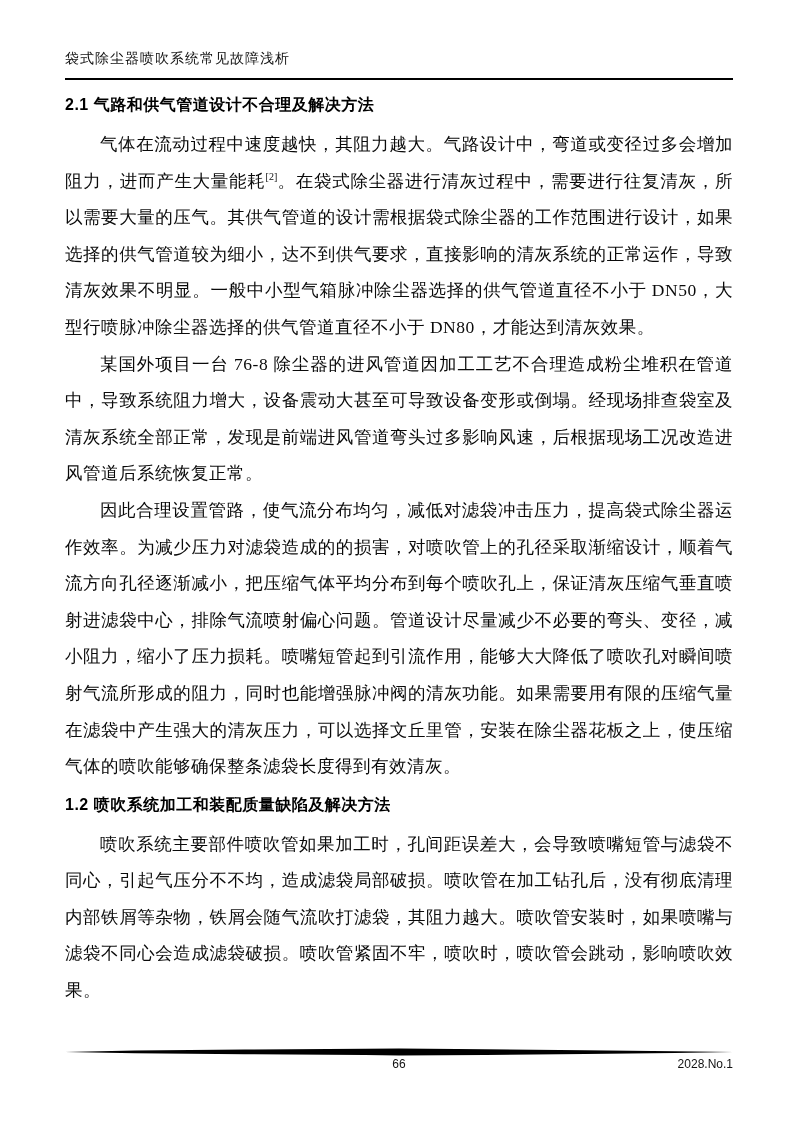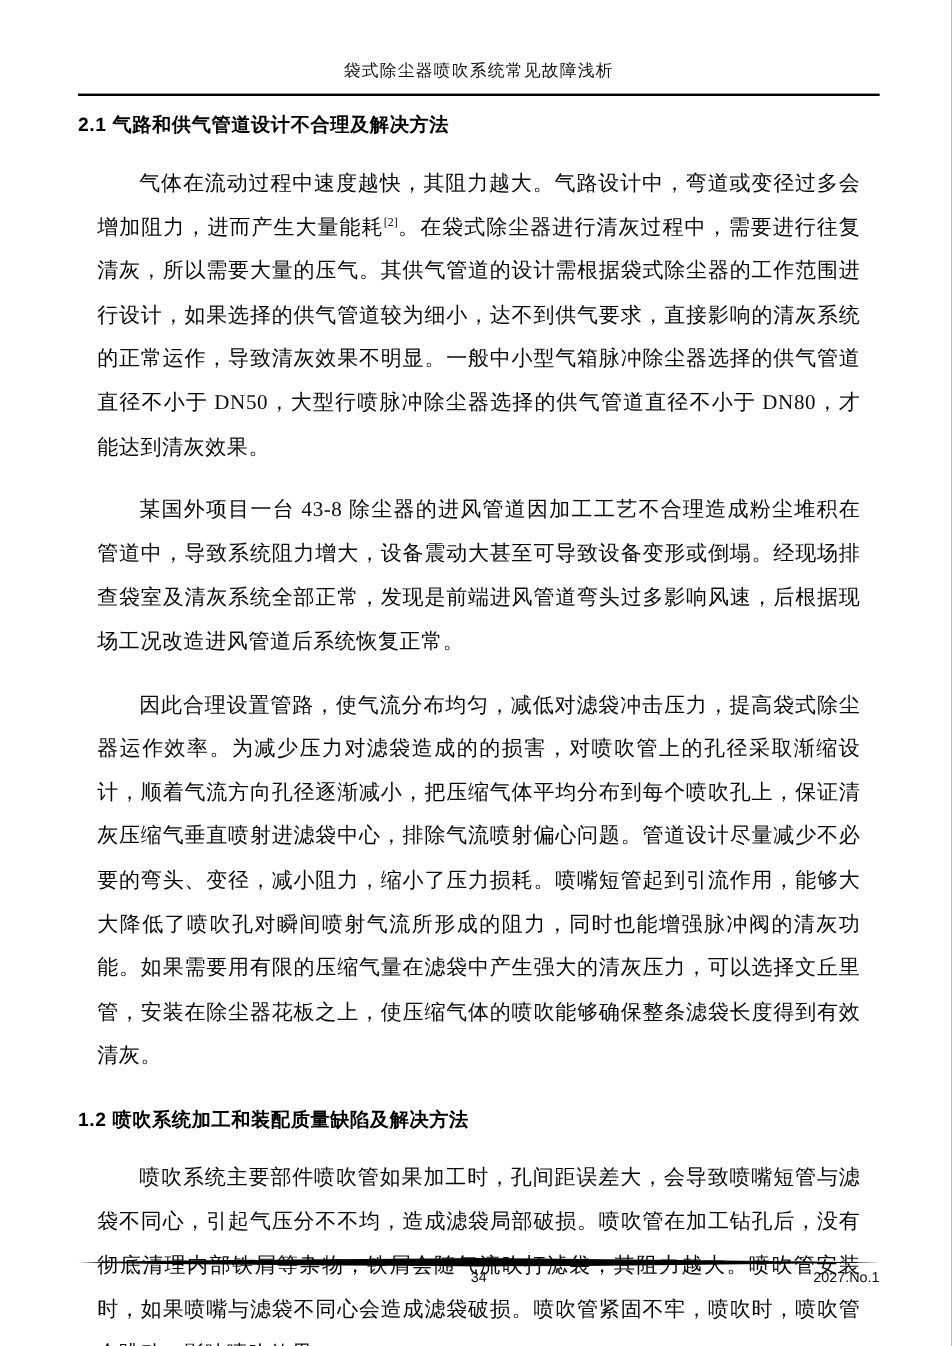--- a/index.html
+++ b/index.html
@@ -9,21 +9,21 @@
     height: 1122px;
     margin: 0 auto;
     background: #ffffff;
     color: #000000;
     overflow: hidden;
     font-family: "Liberation Serif", "DejaVu Serif", serif;
   }
   .running-title {
     position: absolute;
     top: 50px; left: 65px; right: 60px;
-    text-align: center;
+    text-align: left;
     font-size: 14px;
     letter-spacing: 1px;
     color: #111;
   }
   .header-rule {
     position: absolute;
     top: 78px; left: 65px; right: 60px;
     height: 0;
     border-top: 2px solid #000;
   }
@@ -34,21 +34,21 @@
   h2.section-heading {
     margin: 4px 0 8px 0;
     font-family: "Liberation Sans", "DejaVu Sans", sans-serif;
     font-size: 16px;
     font-weight: bold;
     line-height: 27px;
     letter-spacing: 0.5px;
     color: #000;
   }
   p.body-para {
-    margin: 16px;
+    margin: 0;
     text-indent: 2em;
     text-align: justify;
     font-size: 17.5px;
     line-height: 36.6px;
     letter-spacing: 0.5px;
     color: #0a0a0a;
   }
   p.body-para sup {
     font-size: 10px;
     letter-spacing: 0;
@@ -89,36 +89,36 @@
   <div class="running-title">袋式除尘器喷吹系统常见故障浅析</div>
 
   <div class="header-rule"></div>
 
   <div class="content">
 
     <h2 class="section-heading">2.1 气路和供气管道设计不合理及解决方法</h2>
 
     <p class="body-para"><span>气体在流动过程中速度越快，其阻力越大。气路设计中，弯道或变径过多会增加阻力，进而产生大量能耗</span><sup>[2]</sup><span>。在袋式除尘器进行清灰过程中，需要进行往复清灰，所以需要大量的压气。其供气管道的设计需根据袋式除尘器的工作范围进行设计，如果选择的供气管道较为细小，达不到供气要求，直接影响的清灰系统的正常运作，导致清灰效果不明显。一般中小型气箱脉冲除尘器选择的供气管道直径不小于 DN50，大型行喷脉冲除尘器选择的供气管道直径不小于 DN80，才能达到清灰效果。</span></p>
 
-    <p class="body-para">某国外项目一台 43-8 除尘器的进风管道因加工工艺不合理造成粉尘堆积在管道中，导致系统阻力增大，设备震动大甚至可导致设备变形或倒塌。经现场排查袋室及清灰系统全部正常，发现是前端进风管道弯头过多影响风速，后根据现场工况改造进风管道后系统恢复正常。</p>
+    <p class="body-para">某国外项目一台 76-8 除尘器的进风管道因加工工艺不合理造成粉尘堆积在管道中，导致系统阻力增大，设备震动大甚至可导致设备变形或倒塌。经现场排查袋室及清灰系统全部正常，发现是前端进风管道弯头过多影响风速，后根据现场工况改造进风管道后系统恢复正常。</p>
 
     <p class="body-para">因此合理设置管路，使气流分布均匀，减低对滤袋冲击压力，提高袋式除尘器运作效率。为减少压力对滤袋造成的的损害，对喷吹管上的孔径采取渐缩设计，顺着气流方向孔径逐渐减小，把压缩气体平均分布到每个喷吹孔上，保证清灰压缩气垂直喷射进滤袋中心，排除气流喷射偏心问题。管道设计尽量减少不必要的弯头、变径，减小阻力，缩小了压力损耗。喷嘴短管起到引流作用，能够大大降低了喷吹孔对瞬间喷射气流所形成的阻力，同时也能增强脉冲阀的清灰功能。如果需要用有限的压缩气量在滤袋中产生强大的清灰压力，可以选择文丘里管，安装在除尘器花板之上，使压缩气体的喷吹能够确保整条滤袋长度得到有效清灰。</p>
 
     <div class="spacer-22"></div>
 
     <h2 class="section-heading">1.2 喷吹系统加工和装配质量缺陷及解决方法</h2>
 
     <p class="body-para">喷吹系统主要部件喷吹管如果加工时，孔间距误差大，会导致喷嘴短管与滤袋不同心，引起气压分不不均，造成滤袋局部破损。喷吹管在加工钻孔后，没有彻底清理内部铁屑等杂物，铁屑会随气流吹打滤袋，其阻力越大。喷吹管安装时，如果喷嘴与滤袋不同心会造成滤袋破损。喷吹管紧固不牢，喷吹时，喷吹管会跳动，影响喷吹效果。</p>
 
   </div>
 
   <div class="footer-rule">
     <svg viewBox="0 0 668 8" preserveAspectRatio="none">
       <polygon fill="#000000" points="0,4 70,2.6 180,1.6 300,0.8 334,0.4 420,1.2 520,2.2 610,3.2 668,4 610,4.9 520,5.9 420,6.9 334,7.4 300,7 180,6.3 70,5.3"></polygon>
     </svg>
   </div>
 
   <div class="footer-row">
-    <span class="page-number">34</span>
-    <span class="issue-label">2027.No.1</span>
+    <span class="page-number">66</span>
+    <span class="issue-label">2028.No.1</span>
   </div>
 
 </div>
 
 </body></html>

